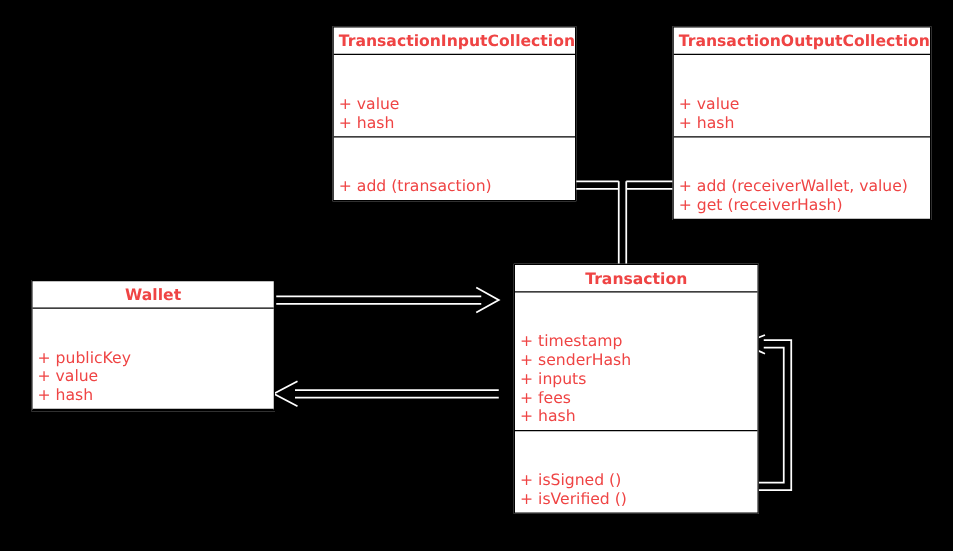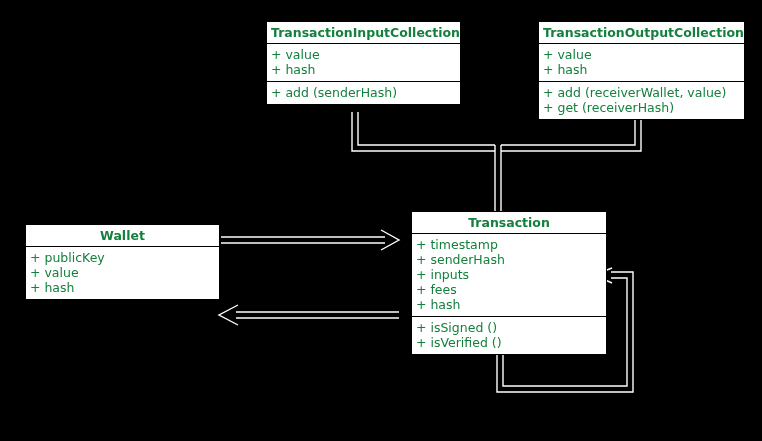--- a/index.html
+++ b/index.html
@@ -29,38 +29,39 @@
     width: 762px;
     height: 441px;
     pointer-events: none;
   }
 
   .uml-class {
     position: absolute;
     background: #ffffff;
     border: 1px solid #000000;
     box-sizing: border-box;
-    color: #15803d;
+    color: #ef4444;
     z-index: 5;
   }
 
   .uml-title {
     text-align: center;
     font-weight: bold;
     font-size: 12.5px;
     line-height: 19px;
     padding: 1px 4px 1px 4px;
     border-bottom: 1.6px solid #000000;
     white-space: nowrap;
   }
 
   .uml-section {
     padding: 3px 3px 4px 4px;
     font-size: 12.5px;
     line-height: 15px;
+    margin-top: 28px;
   }
   .uml-section.attrs {
     border-bottom: 1.6px solid #000000;
   }
 
   .uml-row {
     white-space: nowrap;
   }
 
   
@@ -107,21 +108,21 @@
     </g>
   </svg>
 
   <div class="uml-class" id="class-input">
     <div class="uml-title">TransactionInputCollection</div>
     <div class="uml-section attrs">
       <div class="uml-row">+ value</div>
       <div class="uml-row">+ hash</div>
     </div>
     <div class="uml-section methods">
-      <div class="uml-row">+ add (senderHash)</div>
+      <div class="uml-row">+ add (transaction)</div>
     </div>
   </div>
 
   <div class="uml-class" id="class-output">
     <div class="uml-title">TransactionOutputCollection</div>
     <div class="uml-section attrs">
       <div class="uml-row">+ value</div>
       <div class="uml-row">+ hash</div>
     </div>
     <div class="uml-section methods">

